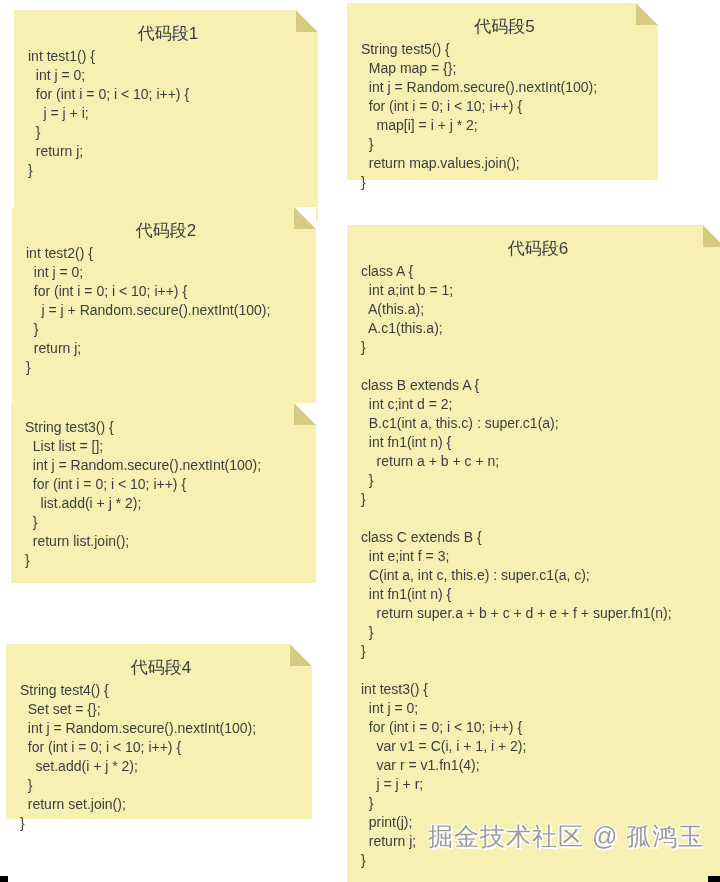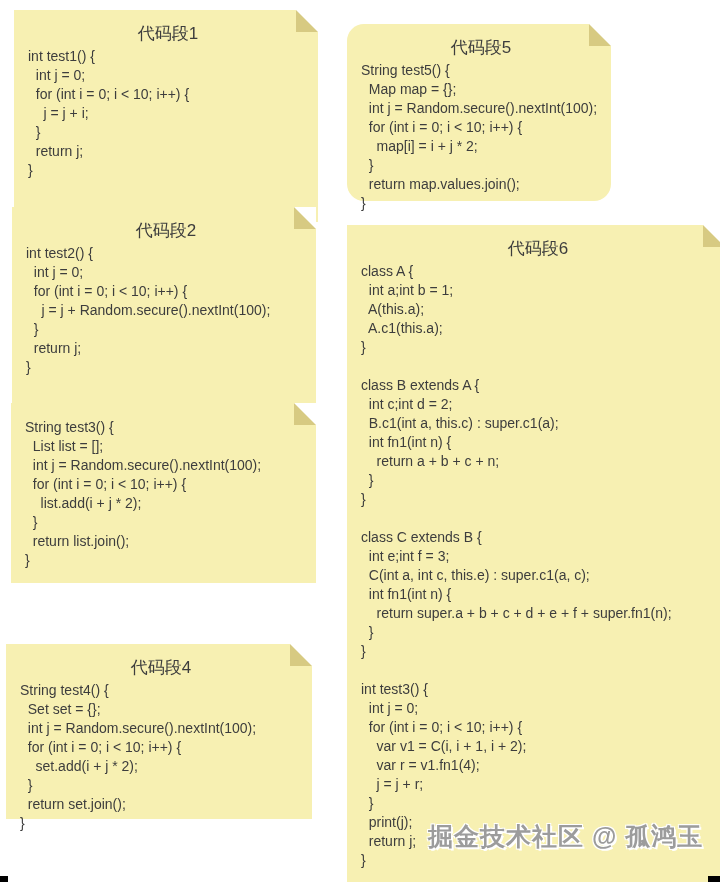--- a/index.html
+++ b/index.html
@@ -47,29 +47,29 @@
     font-size: 14px;
     line-height: 19px;
     color: var(--code-text);
     white-space: pre;
   }
 
   .n1 { left: 14px;  top: 10px;  width: 304px; height: 212px; }
   .n2 { left: 12px;  top: 207px; width: 304px; height: 196px; }
   .n3 { left: 11px;  top: 403px; width: 305px; height: 180px; }
   .n4 { left: 6px;   top: 600px; width: 306px; height: 175px; margin-top: 44px; }
-  .n5 { left: 347px; top: 24px;   width: 264px; height: 177px; border-radius: 17px; }
+  .n5 { left: 347px; top: 3px;   width: 311px; height: 177px; }
   .n6 { left: 347px; top: 225px; width: 378px; height: 666px; }
   .n6 .code { }
 
   .watermark {
     position: absolute;
     left: 428px; top: 820px;
     font-size: 25px;
-    font-weight: bold;
+    font-weight: normal;
     letter-spacing: 1px;
     color: var(--watermark);
     text-shadow:
       2px 2px 0 #ffffff,
       -1px -1px 0 #ffffff,
       1px -1px 0 #ffffff,
       -1px 1px 0 #ffffff,
       1px 1px 0 #ffffff;
     white-space: nowrap;
     z-index: 5;

